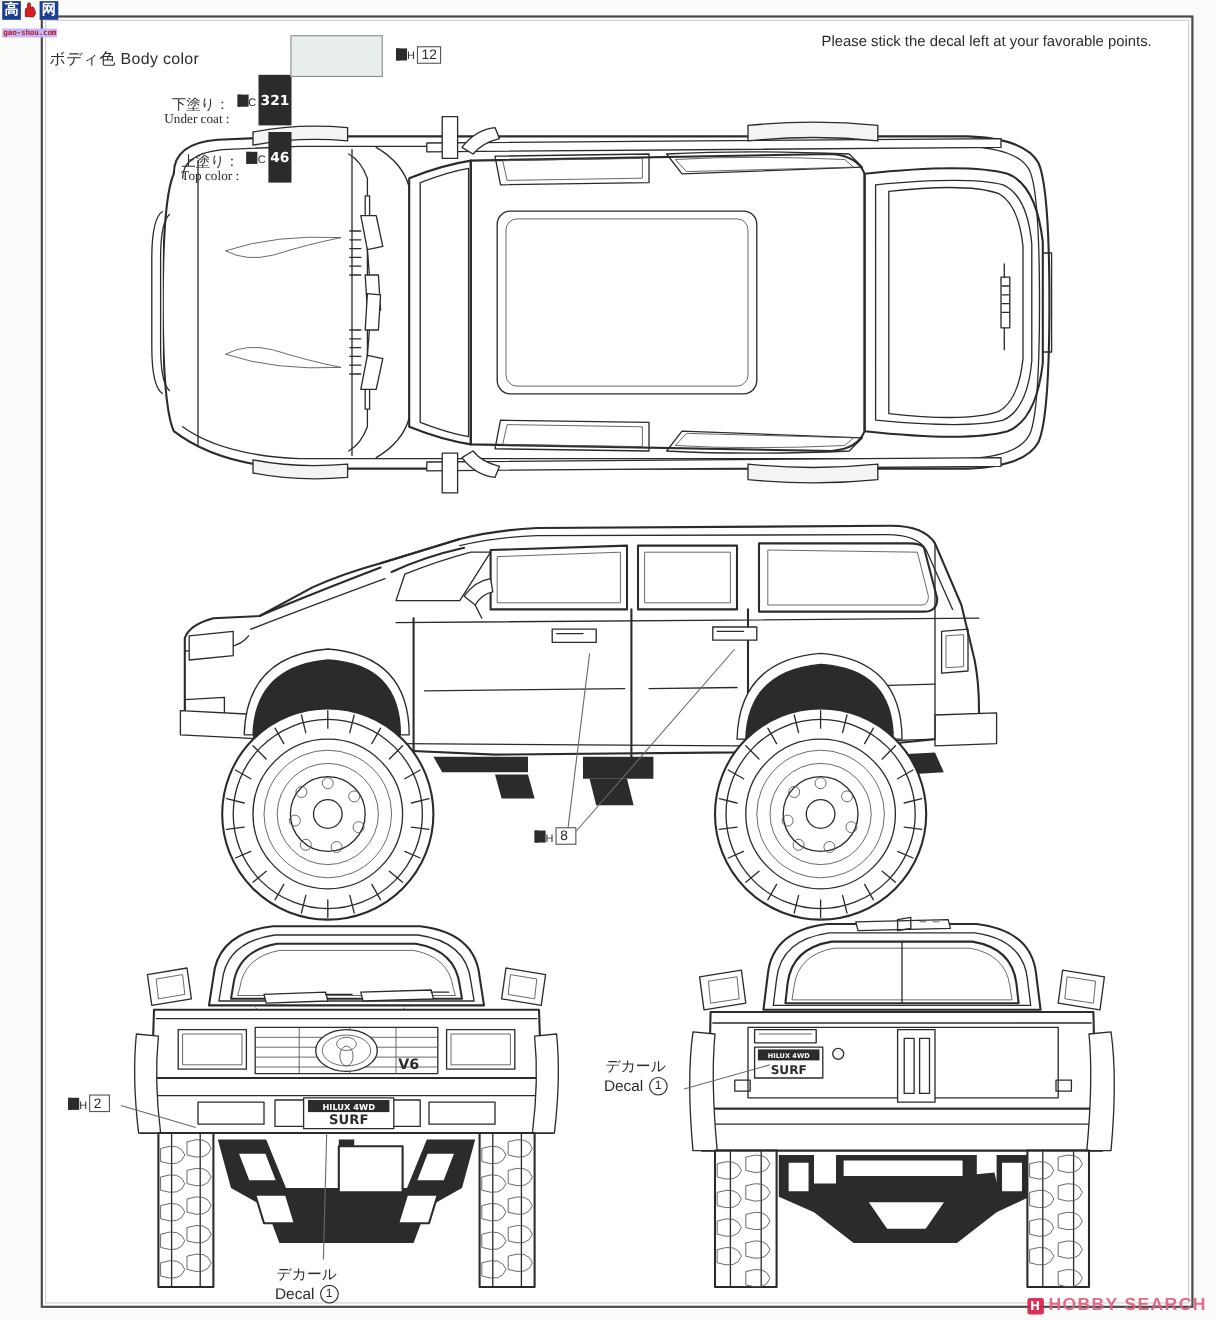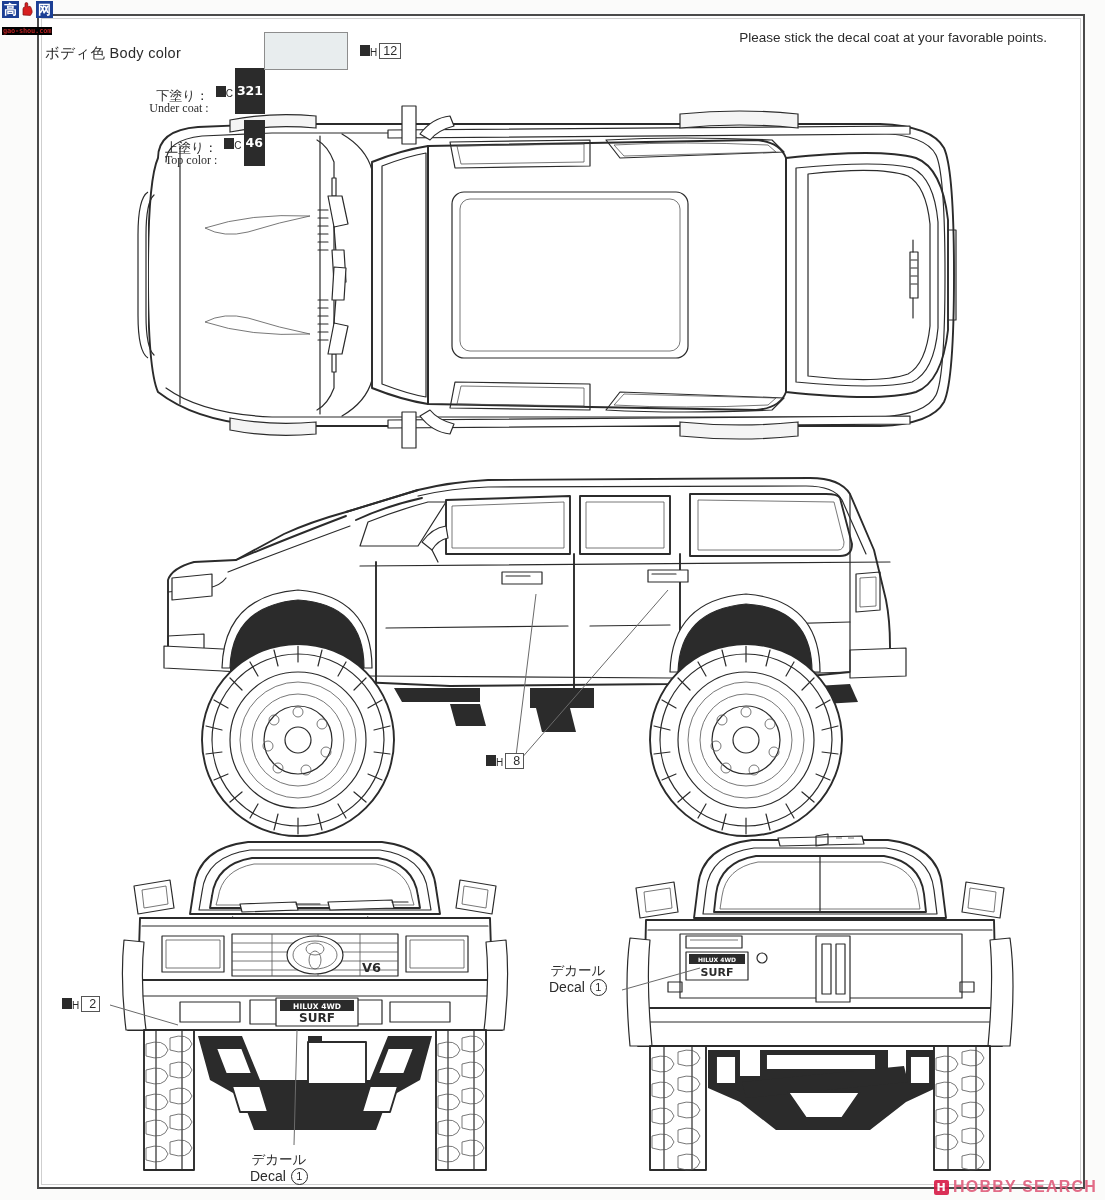--- a/index.html
+++ b/index.html
@@ -27,21 +27,21 @@
   .logo-box{
     display:inline-block;width:17px;height:17px;background:#1c3f94;color:#fff;
     font-family:"DejaVu Sans",sans-serif;font-size:13px;line-height:17px;
     text-align:center;vertical-align:top;font-weight:bold;
   }
   .logo-hand{
     display:inline-block;width:17px;height:17px;vertical-align:top;position:relative;
   }
   #logo-url{
     font-family:"DejaVu Sans Mono",monospace;font-size:7px;color:#b32020;
-    letter-spacing:-0.2px;font-weight:bold;background:#000000;display:inline-block;
+    letter-spacing:-0.2px;font-weight:bold;background:#c4b5fd;display:inline-block;
     padding:0 1px;margin-top:1px;
   }
 
   
   #bodycolor-block{position:absolute;left:45px;top:44px;width:220px;z-index:20;}
   #bodycolor-title{font-size:14.5px;white-space:nowrap;letter-spacing:.3px;}
   .jp{font-family:"DejaVu Sans",sans-serif;}
   .coat-row{display:flex;align-items:flex-end;margin-top:5px;}
   .coat-labels{text-align:right;line-height:1.05;flex:1;}
   .coat-jp{font-size:13px;display:block;}
@@ -58,21 +58,21 @@
     content:"";position:absolute;left:0;top:0;width:3px;height:11px;background:#2b2b2b;
   }
   .p-letter{font-size:10px;font-weight:normal;margin:0 2px 0 0;position:relative;top:2px;}
   .code-inv{
     display:inline-block;background:#2b2b2b;color:#fff;font-size:12.5px;font-weight:bold;
     padding:16px 2px;line-height:14px;min-width:15px;text-align:center;
     font-family:"DejaVu Sans",sans-serif;
   }
   .code-box{
     display:inline-block;border:1px solid #555;color:#2b2b2b;font-size:12.5px;
-    padding:0px 3px;line-height:14px;min-width:11px;text-align:right;background:#fff;
+    padding:0px 3px;line-height:14px;min-width:11px;text-align:left;background:#fff;
     font-family:"Liberation Sans",sans-serif;
   }
 
   
   #swatch-group{position:absolute;left:264px;top:32px;display:flex;align-items:center;z-index:20;}
   #color-swatch{width:82px;height:36px;border:1px solid #8d8d8d;}
   #swatch-code{margin-left:12px;}
 
   
   #note-block{position:absolute;right:58px;top:28px;text-align:right;z-index:20;}
@@ -176,21 +176,21 @@
   <div id="swatch-code">
     <span class="paint-chip">
       <span class="p-flag"></span>
         <span class="p-letter">H</span>
         <span class="code-box">12</span>
     </span>
   </div>
 </div>
 
 <div id="note-block">
-  <div id="note-en">Please stick the decal coat at your favorable points.</div>
+  <div id="note-en">Please stick the decal left at your favorable points.</div>
 </div>
 
 <div class="view" id="view-top">
 <svg width="880" height="350" viewBox="0 0 880 350">
 
   <path class="fillw" d="M38 58 Q38 30 78 27 L150 24 L760 24 Q812 26 824 48 Q834 70 834 175 Q834 280 824 302 Q812 324 760 326 L150 326 Q78 323 38 292 Q28 270 28 175 Q28 80 38 58 Z"></path>
 
   <path class="ln2" d="M46 62 Q46 40 82 36 L152 33 L758 33 Q806 35 816 55 Q825 74 825 175 Q825 276 816 295 Q806 315 758 317 L152 317 Q82 314 46 288"></path>
 
   <path class="fillw2" d="M28 92 Q18 98 18 135 L18 215 Q18 252 28 258"></path>

